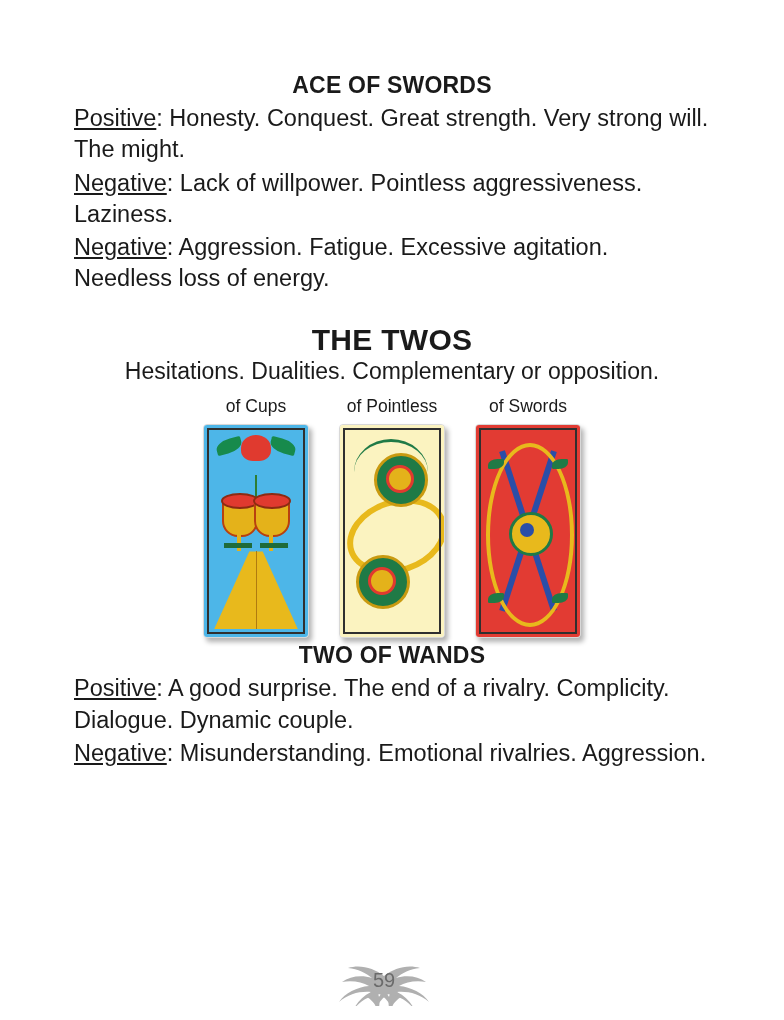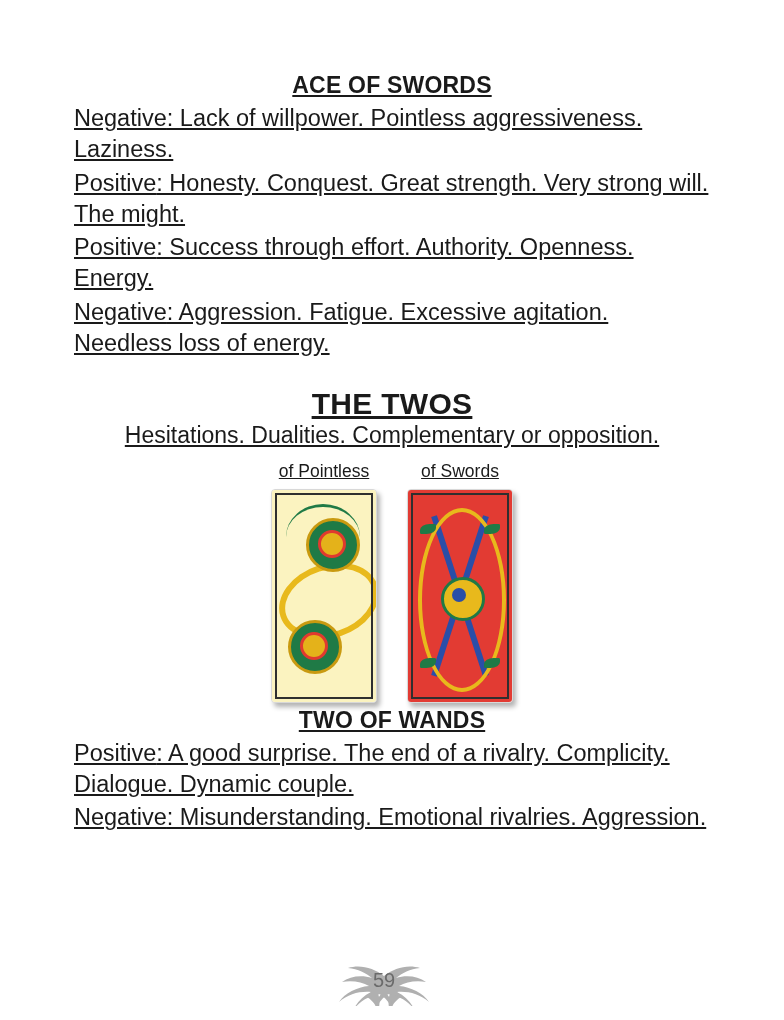--- a/index.html
+++ b/index.html
@@ -13,21 +13,20 @@
     font-family: "Liberation Sans", sans-serif;
     color: #1a1a1a;
     overflow: hidden;
   }
   .page {
     position: relative;
     width: 784px;
     height: 1020px;
     box-sizing: border-box;
     padding: 72px 74px 0 74px;
-    text-decoration: underline;
   }
   .section-title {
     text-align: center;
     font-weight: bold;
     font-size: 23px;
     letter-spacing: 0.2px;
     margin: 0 0 4px 0;
   }
   .big-title {
     text-align: center;
@@ -165,33 +164,57 @@
     height: 44px;
     z-index: 1;
   }
 </style>
 </head>
 <body>
 
 <div class="page">
 
   <h2 class="section-title">ACE OF SWORDS</h2>
+  <p class="para"><span class="lbl">Positive</span><span>: Honesty. Conquest. Great strength. Very strong will. The might.</span></p>
   <p class="para"><span class="lbl">Negative</span><span>: Lack of willpower. Pointless aggressiveness. Laziness.</span></p>
-  <p class="para"><span class="lbl">Positive</span><span>: Honesty. Conquest. Great strength. Very strong will. The might.</span></p>
-
-  <p class="para"><span class="lbl">Positive</span><span>: Success through effort. Authority. Openness. Energy.</span></p>
+
   <p class="para"><span class="lbl">Negative</span><span>: Aggression. Fatigue. Excessive agitation. Needless loss of energy.</span></p>
 
   <div style="height:26px"></div>
 
   <h1 class="big-title">THE TWOS</h1>
   <p class="group-sub">Hesitations. Dualities. Complementary or opposition.</p>
 
   <div class="cards-row">
 
+    <div class="card-col">
+      <div class="card-caption">of Cups</div>
+      <div class="card">
+        <div class="card-inner">
+          <div class="cups-bg"></div>
+          <div class="cups-leafL"></div>
+          <div class="cups-leafR"></div>
+          <div class="cups-flower"></div>
+          <div class="cups-stemline"></div>
+          <div class="cups-fan"></div>
+          <div class="cups-fan-line"></div>
+          <div class="cup left">
+              <div class="cup-top"></div>
+              <div class="cup-stem"></div>
+            </div>
+          <div class="cup right">
+              <div class="cup-top"></div>
+              <div class="cup-stem"></div>
+            </div>
+          <div class="cups-bar l"></div>
+          <div class="cups-bar r"></div>
+          <div class="frame"></div>
+        </div>
+      </div>
+    </div>
 
     <div class="card-col">
       <div class="card-caption">of Pointless</div>
       <div class="card">
         <div class="card-inner">
           <div class="pent-bg"></div>
           <div class="pent-band"></div>
           <div class="ribbon"></div>
           <div class="coin top"></div>
           <div class="coin bottom"></div>

